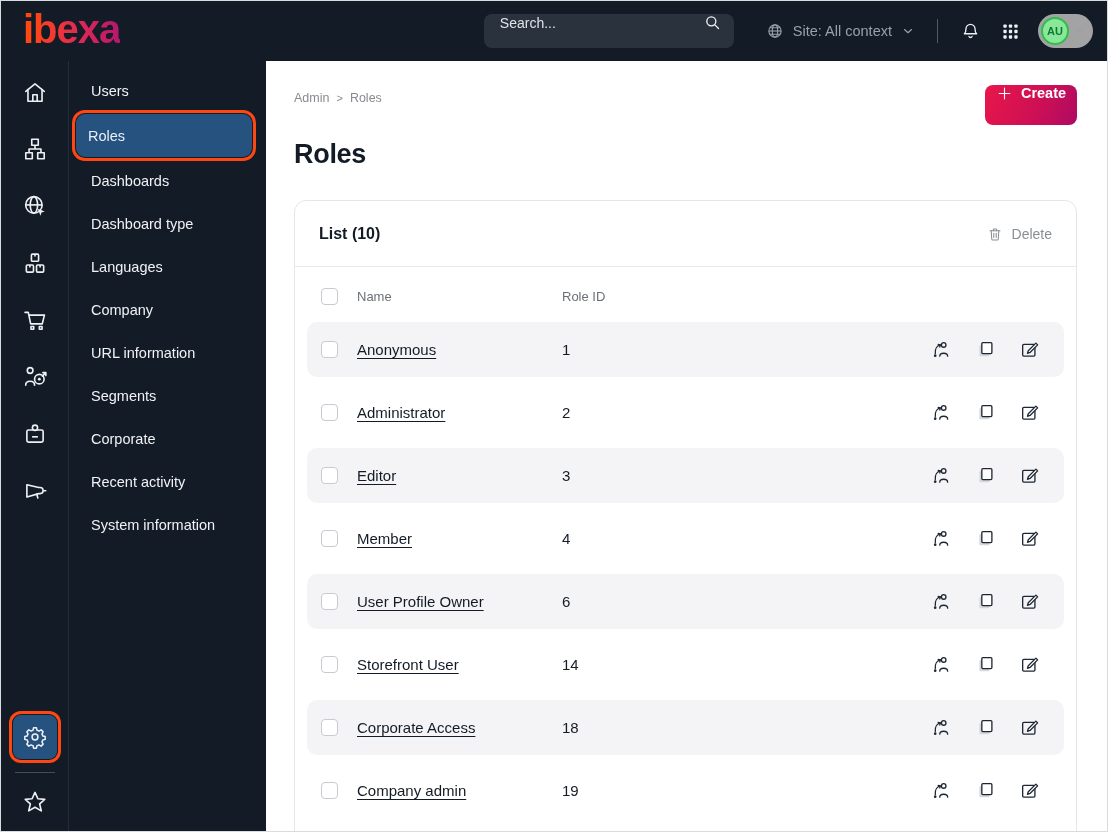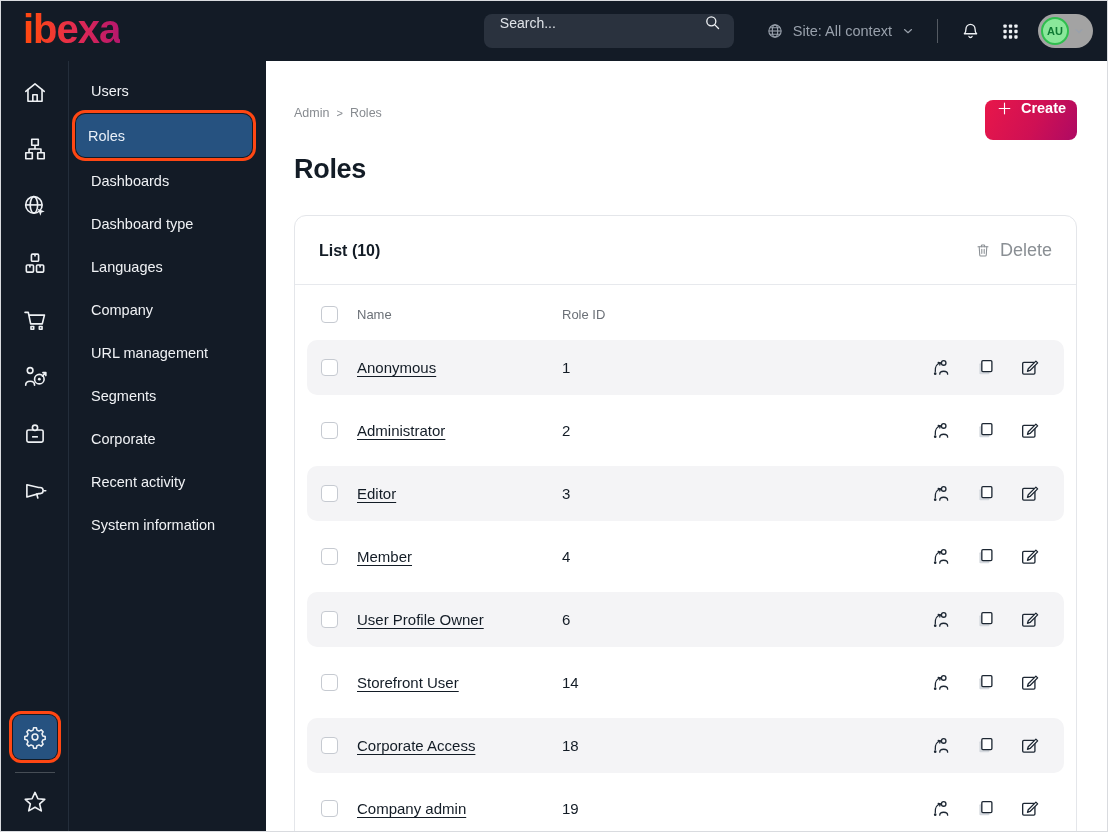--- a/index.html
+++ b/index.html
@@ -50,36 +50,36 @@
 
   
   .menu { width:197px; flex:0 0 197px; background:#131b26; padding-top:8px; }
   .menu-item { height:43px; display:flex; align-items:center; padding-left:22px;
                color:#f0f2f5; font-size:14.5px; cursor:pointer; }
   .menu-item.selected { margin:2px 14px 2px 7px; padding-left:12px; height:43px;
                background:#265280; border-radius:9px; color:#e9f0f8;
                box-shadow:0 0 0 1px #131b26, 0 0 0 4px #ff4713; }
 
   
-  .main { flex:1; background:#fff; padding:24px 30px 8px 28px; overflow:hidden;margin-top:15px; }
+  .main { flex:1; background:#fff; padding:24px 30px 8px 28px; overflow:hidden; }
   .header-row { display:flex; justify-content:space-between; align-items:flex-start; }
   .breadcrumb { font-size:12.5px; color:#878b90; margin-top:6px; display:flex; gap:7px; align-items:center;}
   .breadcrumb .sep { font-size:11px; color:#878b90; }
   .create-btn { width:92px; height:40px; border:none; border-radius:8px; cursor:pointer;
                 background:linear-gradient(115deg,#e8174a 0%,#cf1054 55%,#ae0a63 100%);
                 color:#fff; font-size:14.5px; font-weight:700; font-family:inherit;
                 display:flex; align-items:flex-start; justify-content:center; gap:8px; }
   h1 { font-size:27px; font-weight:800; color:#131c26; margin-top:14px; letter-spacing:-.3px; }
 
   .card { margin-top:30px; border:1px solid #e4e6ea; border-radius:12px; height:700px;
           background:#fff; overflow:hidden; }
   .card-header { display:flex; justify-content:space-between; align-items:center;
                  padding:24px 24px 0; }
   .card-title { font-size:16px; font-weight:700; color:#131c26; }
-  .delete-btn { background:none; border:none; color:#8a8f94; font-size:18px; font-family:inherit;
+  .delete-btn { background:none; border:none; color:#8a8f94; font-size:14px; font-family:inherit;
                 display:flex; align-items:center; gap:9px; cursor:default; }
   .card-divider { height:1px; background:#e7e9ed; margin-top:23px; }
 
   .grid { display:grid; grid-template-columns:36px 205px 1fr 132px; align-items:center;
           padding-left:14px; padding-right:24px; }
   .thead { margin:15px 12px 12px; height:28px; color:#6b7077; font-size:13px; }
   .row { margin:0 12px 8px; height:55px; border-radius:10px; }
   #rows .row:nth-child(odd) { background:#f4f4f6; }
   .cb { width:17px; height:17px; border:1.5px solid #c6cad1; border-radius:4px; background:#fff;
         display:inline-block; cursor:pointer; }
@@ -264,21 +264,21 @@
       </div>
     </nav>
 
     <nav class="menu" id="menu">
         <div class="menu-item">Users</div>
         <div class="menu-item selected">Roles</div>
         <div class="menu-item">Dashboards</div>
         <div class="menu-item">Dashboard type</div>
         <div class="menu-item">Languages</div>
         <div class="menu-item">Company</div>
-        <div class="menu-item">URL management</div>
+        <div class="menu-item">URL information</div>
         <div class="menu-item">Segments</div>
         <div class="menu-item">Corporate</div>
         <div class="menu-item">Recent activity</div>
         <div class="menu-item">System information</div>
       </nav>
 
     <main class="main">
       <div class="header-row">
         <div class="breadcrumb">
           <span>Admin</span>

